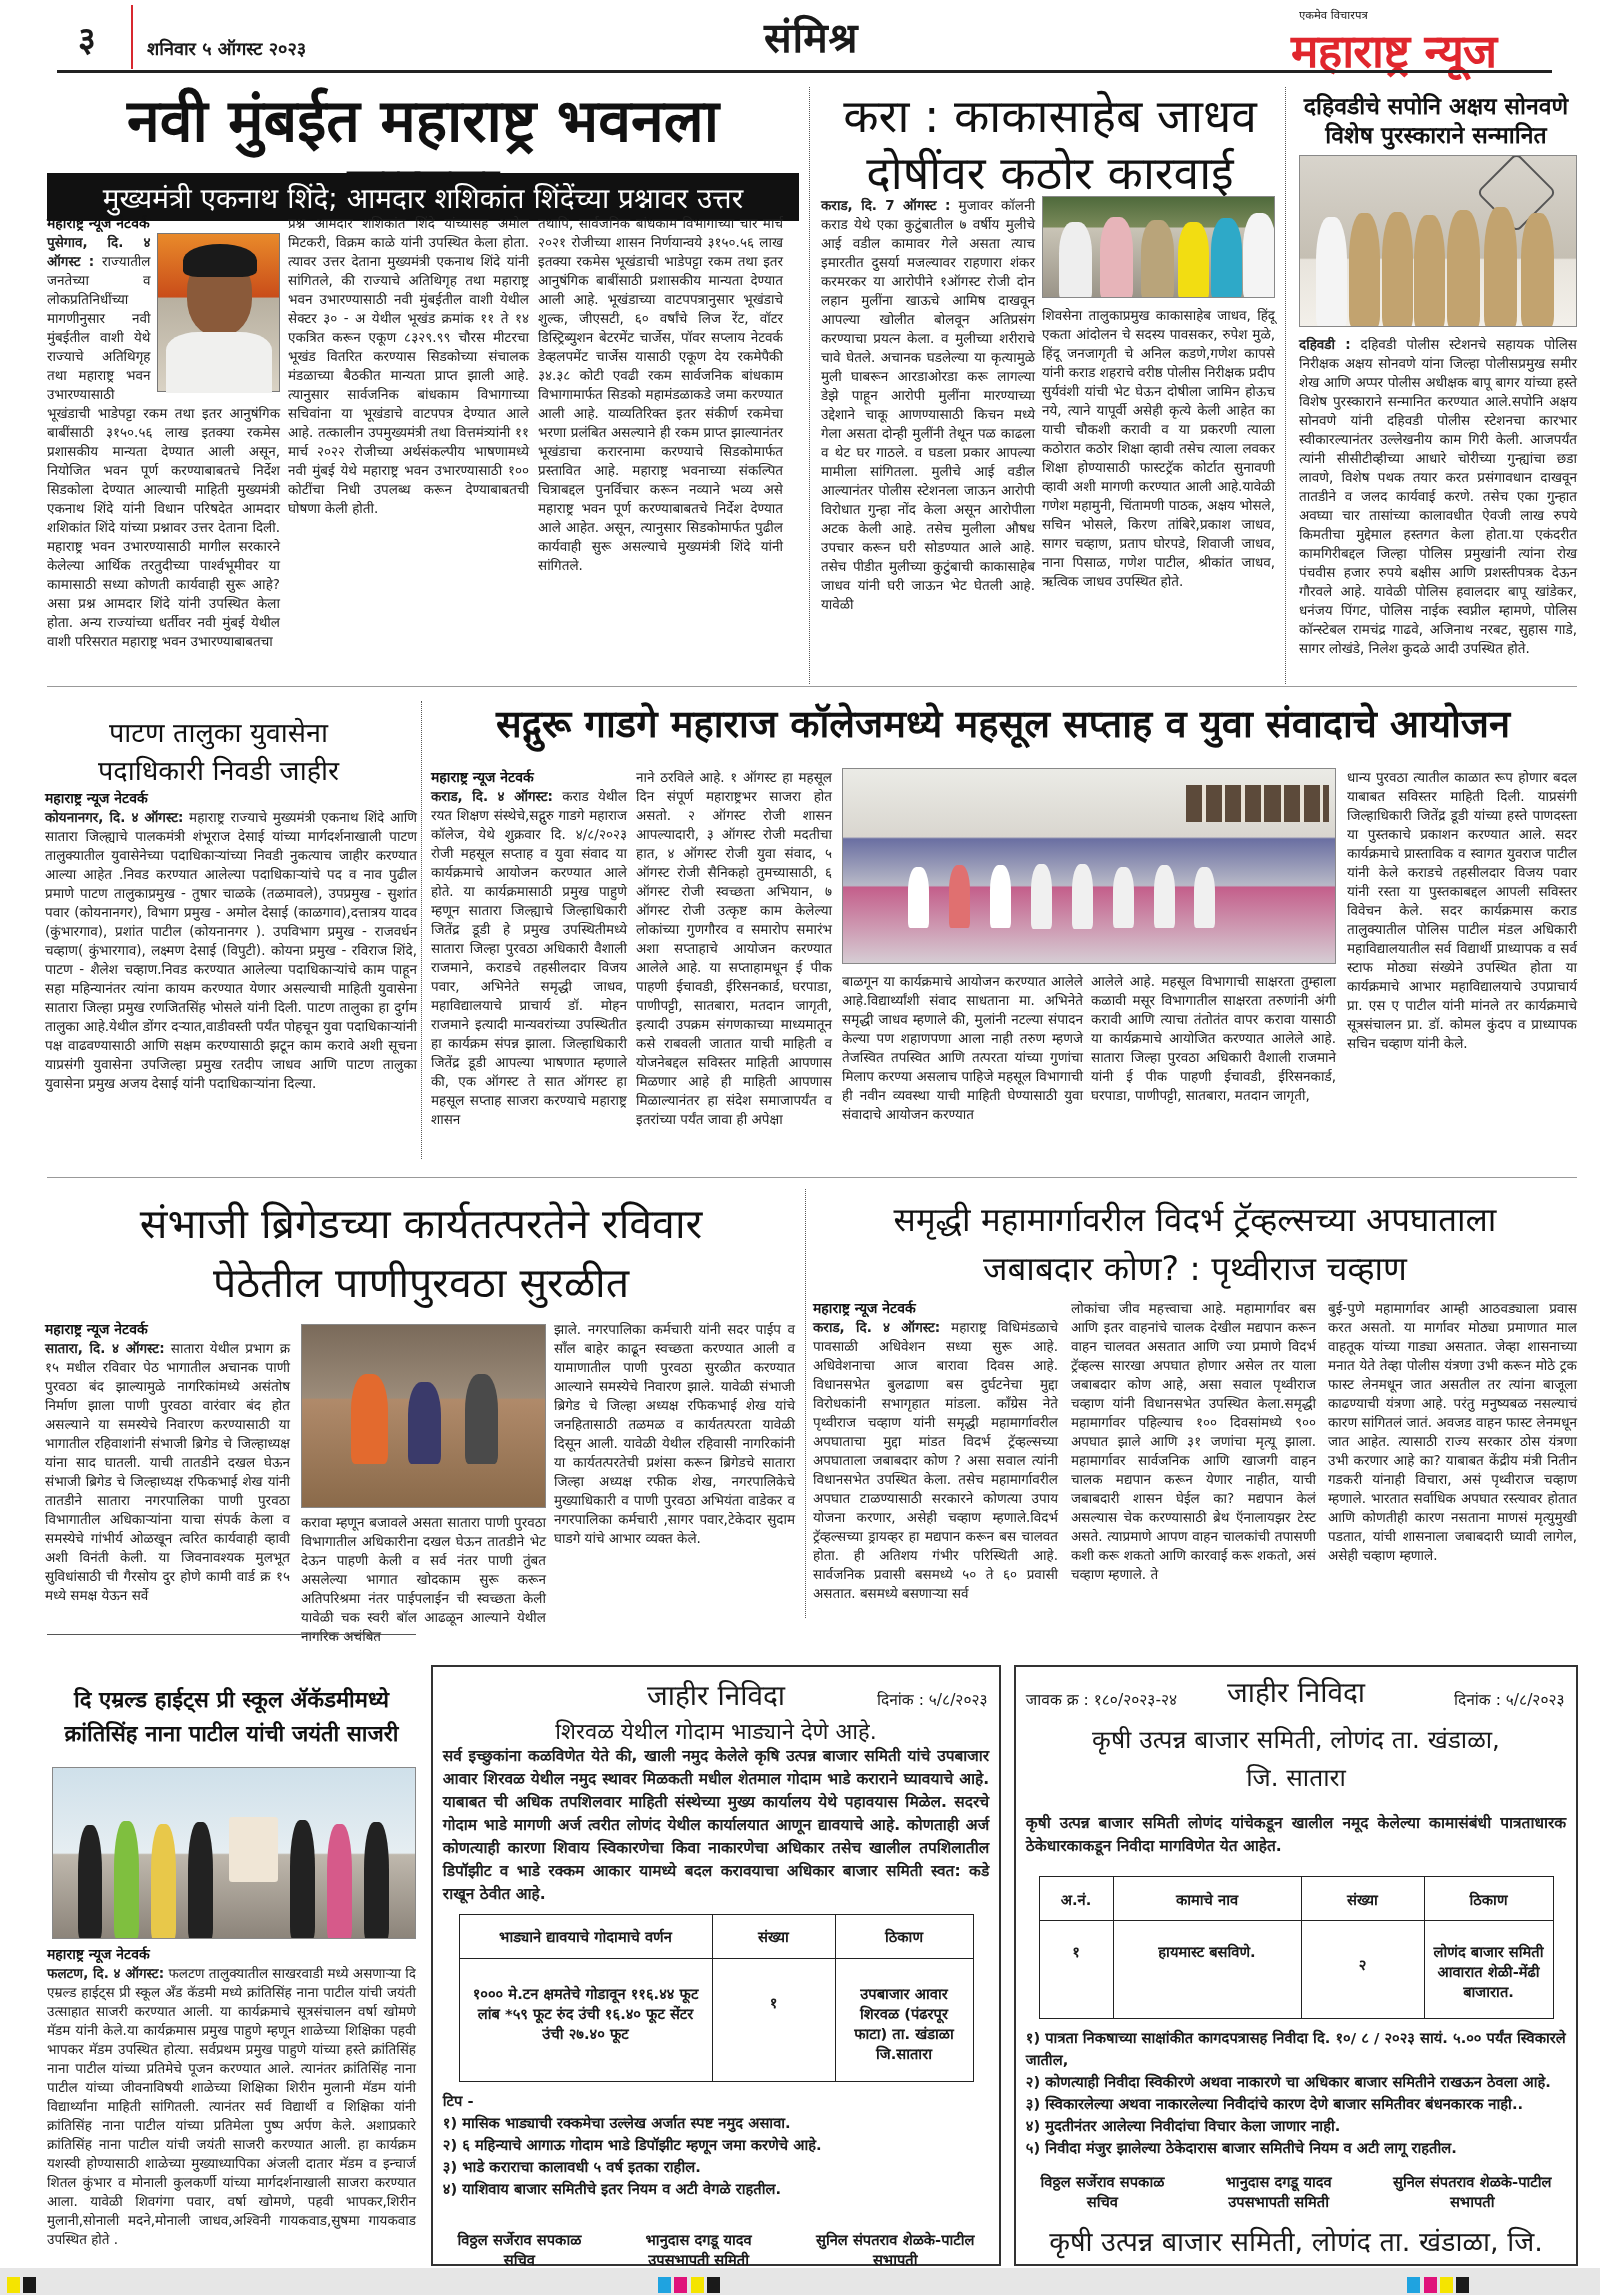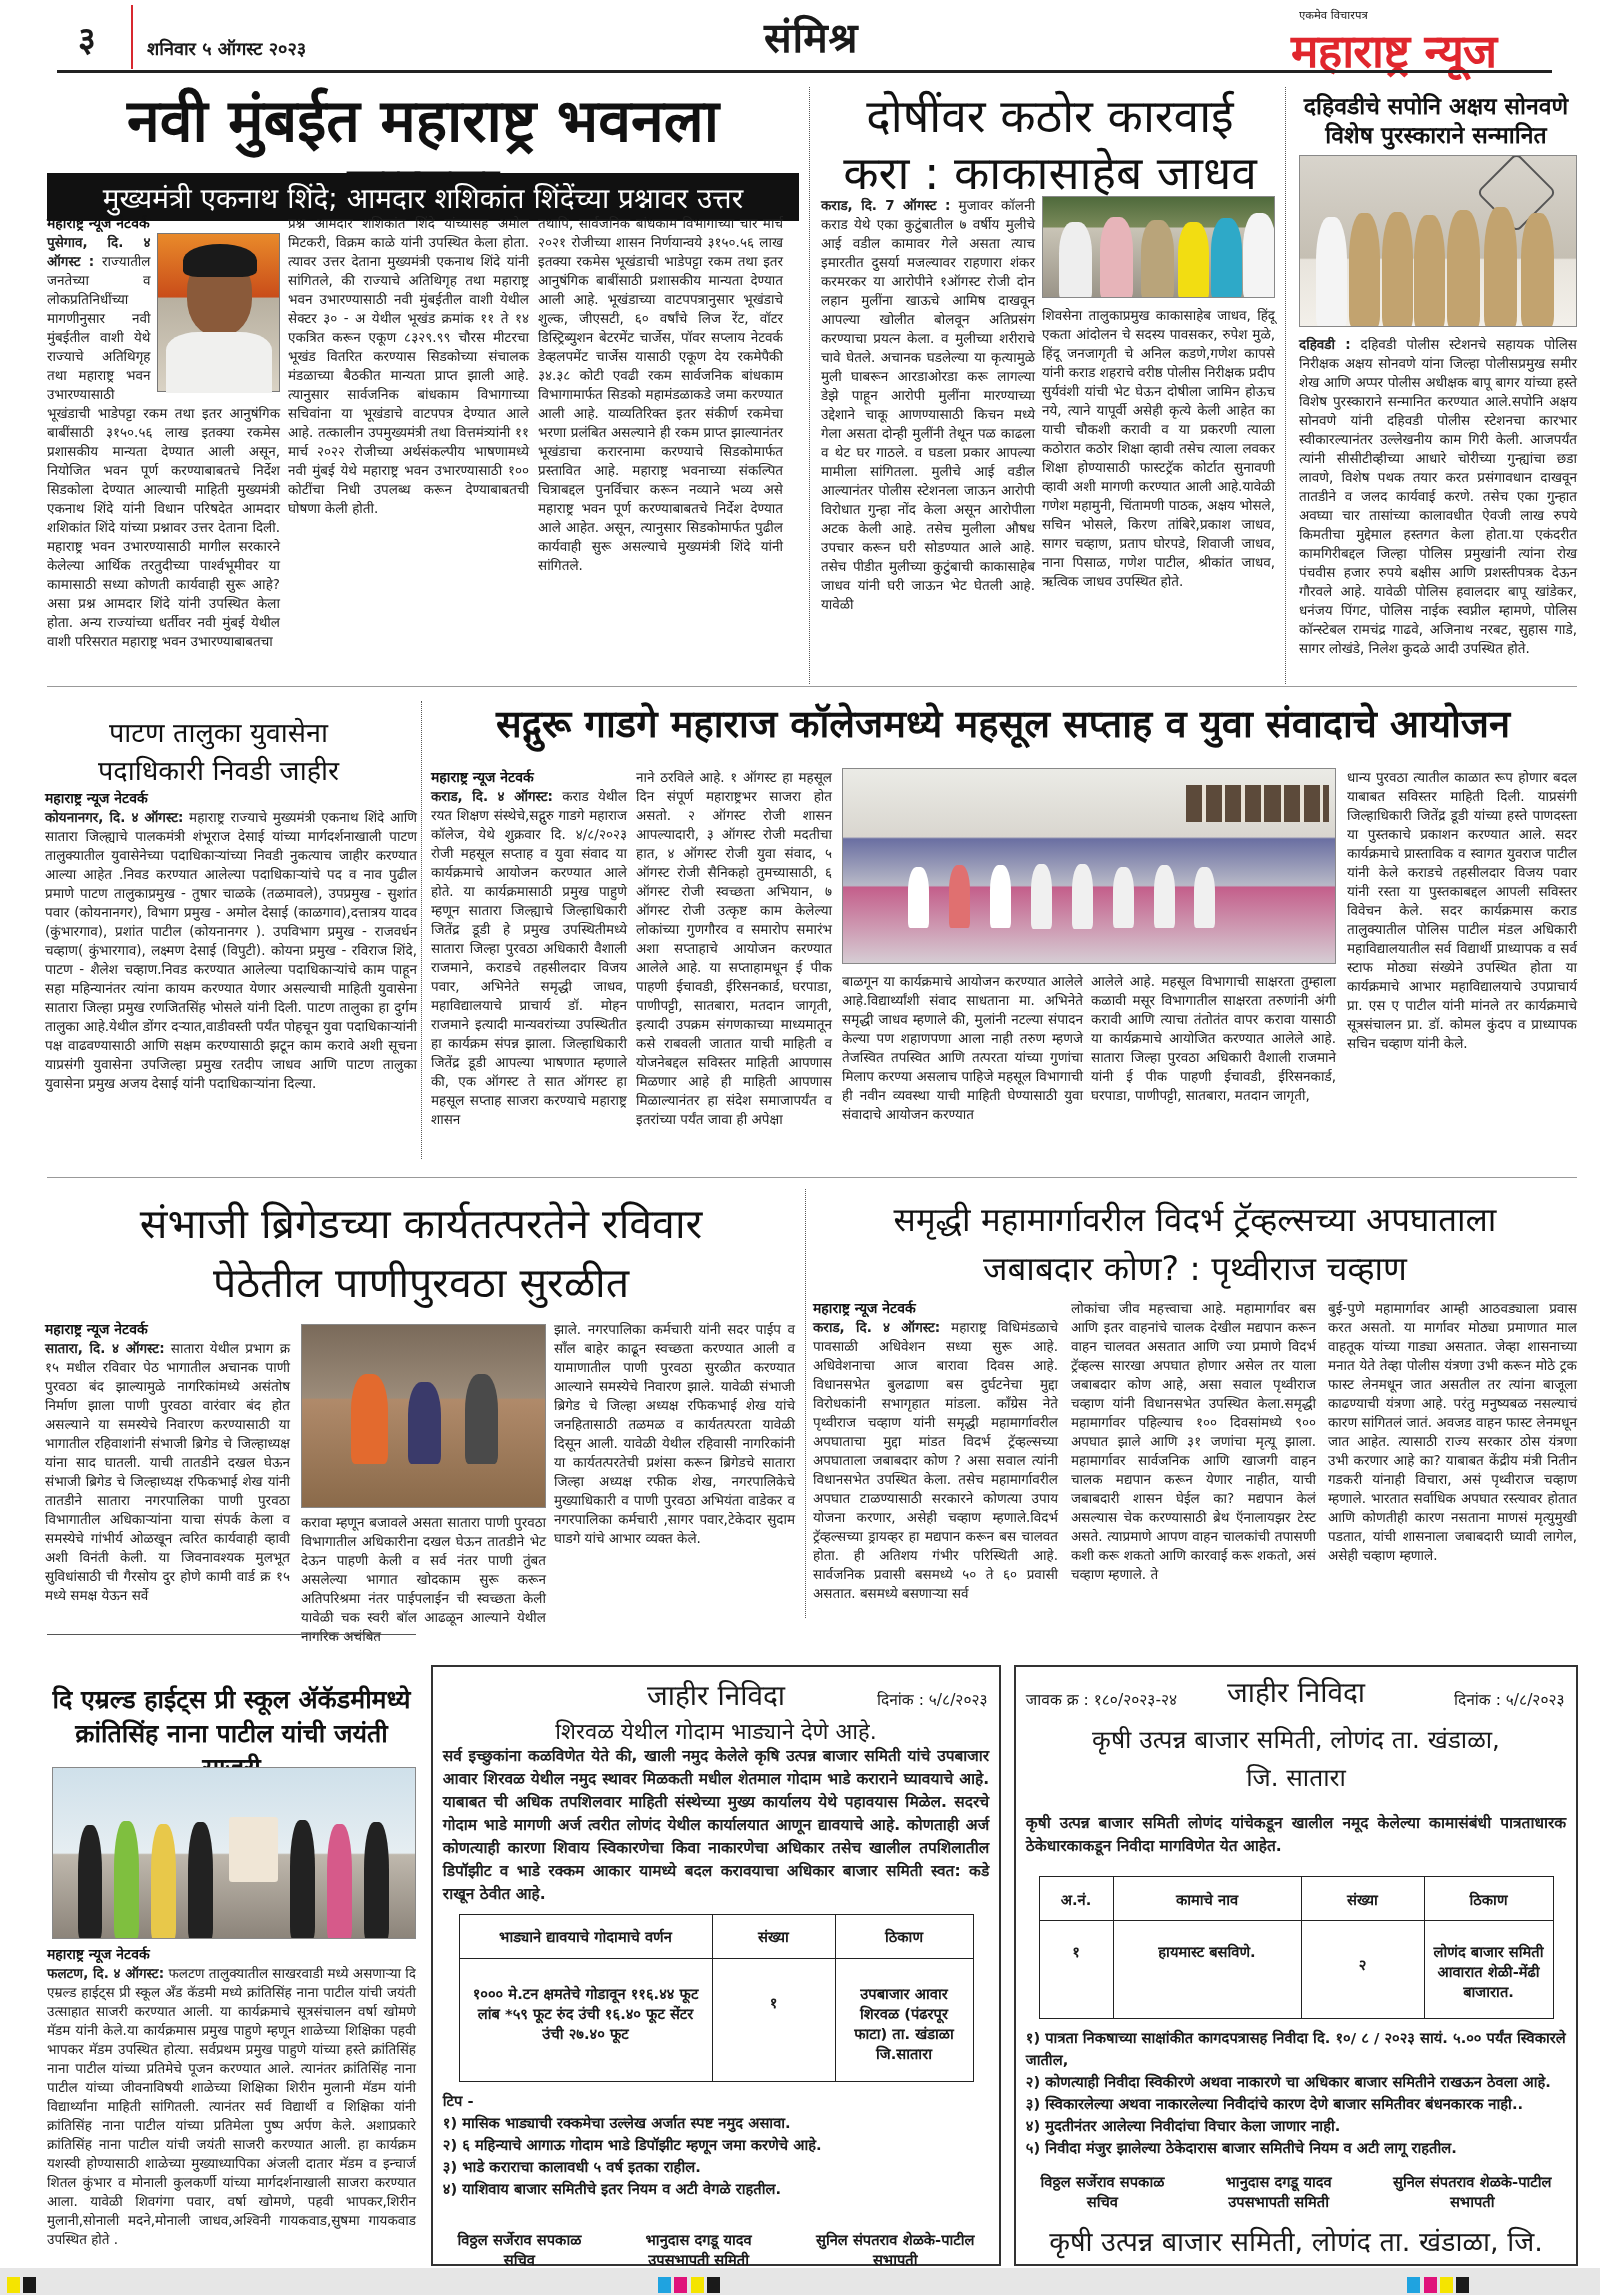--- a/index.html
+++ b/index.html
@@ -72,22 +72,22 @@
     <span>राज्यातील जनतेच्या व लोकप्रतिनिधींच्या मागणीनुसार नवी मुंबईतील वाशी येथे राज्याचे अतिथिगृह तथा महाराष्ट्र भवन उभारण्यासाठी भूखंडाची भाडेपट्टा रकम तथा इतर आनुषंगिक बाबींसाठी ३१५०.५६ लाख इतक्या रकमेस प्रशासकीय मान्यता देण्यात आली असून, नियोजित भवन पूर्ण करण्याबाबतचे निर्देश सिडकोला देण्यात आल्याची माहिती मुख्यमंत्री एकनाथ शिंदे यांनी विधान परिषदेत आमदार शशिकांत शिंदे यांच्या प्रश्नावर उत्तर देताना दिली. महाराष्ट्र भवन उभारण्यासाठी मागील सरकारने केलेल्या आर्थिक तरतुदीच्या पार्श्वभूमीवर या कामासाठी सध्या कोणती कार्यवाही सुरू आहे? असा प्रश्न आमदार शिंदे यांनी उपस्थित केला होता. अन्य राज्यांच्या धर्तीवर नवी मुंबई येथील वाशी परिसरात महाराष्ट्र भवन उभारण्याबाबतचा</span>
   </div>
   <div class="col body" style="left:288px;top:214px;width:241px">प्रश्न आमदार शशिकांत शिंदे यांच्यासह अमोल मिटकरी, विक्रम काळे यांनी उपस्थित केला होता. त्यावर उत्तर देताना मुख्यमंत्री एकनाथ शिंदे यांनी सांगितले, की राज्याचे अतिथिगृह तथा महाराष्ट्र भवन उभारण्यासाठी नवी मुंबईतील वाशी येथील सेक्टर ३० - अ येथील भूखंड क्रमांक ११ ते १४ एकत्रित करून एकूण ८३२९.९९ चौरस मीटरचा भूखंड वितरित करण्यास सिडकोच्या संचालक मंडळाच्या बैठकीत मान्यता प्राप्त झाली आहे. त्यानुसार सार्वजनिक बांधकाम विभागाच्या सचिवांना या भूखंडाचे वाटपपत्र देण्यात आले आहे. तत्कालीन उपमुख्यमंत्री तथा वित्तमंत्र्यांनी ११ मार्च २०२२ रोजीच्या अर्थसंकल्पीय भाषणामध्ये नवी मुंबई येथे महाराष्ट्र भवन उभारण्यासाठी १०० कोटींचा निधी उपलब्ध करून देण्याबाबतची घोषणा केली होती.</div>
   <div class="col body" style="left:538px;top:214px;width:245px">तथापि, सार्वजनिक बांधकाम विभागाच्या चार मार्च २०२१ रोजीच्या शासन निर्णयान्वये ३१५०.५६ लाख इतक्या रकमेस भूखंडाची भाडेपट्टा रकम तथा इतर आनुषंगिक बाबींसाठी प्रशासकीय मान्यता देण्यात आली आहे. भूखंडाच्या वाटपपत्रानुसार भूखंडाचे शुल्क, जीएसटी, ६० वर्षांचे लिज रेंट, वॉटर डिस्ट्रिब्युशन बेटरमेंट चार्जेस, पॉवर सप्लाय नेटवर्क डेव्हलपमेंट चार्जेस यासाठी एकूण देय रकमेपैकी ३४.३८ कोटी एवढी रकम सार्वजनिक बांधकाम विभागामार्फत सिडको महामंडळाकडे जमा करण्यात आली आहे. याव्यतिरिक्त इतर संकीर्ण रकमेचा भरणा प्रलंबित असल्याने ही रकम प्राप्त झाल्यानंतर भूखंडाचा करारनामा करण्याचे सिडकोमार्फत प्रस्तावित आहे. महाराष्ट्र भवनाच्या संकल्पित चित्राबद्दल पुनर्विचार करून नव्याने भव्य असे महाराष्ट्र भवन पूर्ण करण्याबाबतचे निर्देश देण्यात आले आहेत. असून, त्यानुसार सिडकोमार्फत पुढील कार्यवाही सुरू असल्याचे मुख्यमंत्री शिंदे यांनी सांगितले.</div>
 </article>
 
 <div class="vdots" style="left:809px;top:87px;height:597px"></div>
 
 <article>
   <h2 class="abs hl hl-l" style="left:821px;top:88px;width:458px;text-align:center;font-size:46px;line-height:57px">
+    <div>करा : काकासाहेब जाधव</div>
     <div>दोषींवर कठोर कारवाई</div>
-    <div>करा : काकासाहेब जाधव</div>
   </h2>
   <div class="photo" style="left:1042px;top:196px;width:233px;height:102px;background:linear-gradient(180deg,#4f6a3c 0%,#7a8a5a 30%,#c9c4b6 31%,#9a9488 100%)">
     <div class="person" style="left:16.3px;top:24.5px;width:33px;height:78px;background:#eee"></div>
     <div class="person" style="left:57px;top:20.4px;width:33px;height:82px;background:#e7b4b9"></div>
     <div class="person" style="left:98px;top:23px;width:33px;height:79px;background:#b9a47a"></div>
     <div class="person" style="left:135px;top:24.5px;width:31px;height:78px;background:#f2dd12"></div>
     <div class="person" style="left:168px;top:21px;width:31px;height:81px;background:#2ea9c8"></div>
     <div class="person" style="left:200px;top:16.3px;width:33px;height:86px;background:#f4f4f4"></div>
   </div>
   <div class="col body" style="left:821px;top:196px;width:214px">
@@ -193,21 +193,21 @@
     <span class="dateline">कराड, दि. ४ ऑगस्ट:</span>
     <span>महाराष्ट्र विधिमंडळाचे पावसाळी अधिवेशन सध्या सुरू आहे. अधिवेशनाचा आज बारावा दिवस आहे. विधानसभेत बुलढाणा बस दुर्घटनेचा मुद्दा विरोधकांनी सभागृहात मांडला. काँग्रेस नेते पृथ्वीराज चव्हाण यांनी समृद्धी महामार्गावरील अपघाताचा मुद्दा मांडत विदर्भ ट्रॅव्हल्सच्या अपघाताला जबाबदार कोण ? असा सवाल त्यांनी विधानसभेत उपस्थित केला. तसेच महामार्गावरील अपघात टाळण्यासाठी सरकारने कोणत्या उपाय योजना करणार, असेही चव्हाण म्हणाले.विदर्भ ट्रॅव्हल्सच्या ड्रायव्हर हा मद्यपान करून बस चालवत होता. ही अतिशय गंभीर परिस्थिती आहे. सार्वजनिक प्रवासी बसमध्ये ५० ते ६० प्रवासी असतात. बसमध्ये बसणाऱ्या सर्व</span>
   </div>
   <div class="col body" style="left:1071px;top:1299px;width:245px">लोकांचा जीव महत्त्वाचा आहे. महामार्गावर बस आणि इतर वाहनांचे चालक देखील मद्यपान करून वाहन चालवत असतात आणि ज्या प्रमाणे विदर्भ ट्रॅव्हल्स सारखा अपघात होणार असेल तर याला जबाबदार कोण आहे, असा सवाल पृथ्वीराज चव्हाण यांनी विधानसभेत उपस्थित केला.समृद्धी महामार्गावर पहिल्याच १०० दिवसांमध्ये ९०० अपघात झाले आणि ३१ जणांचा मृत्यू झाला. महामार्गावर सार्वजनिक आणि खाजगी वाहन चालक मद्यपान करून येणार नाहीत, याची जबाबदारी शासन घेईल का? मद्यपान केलं असल्यास चेक करण्यासाठी ब्रेथ ऍनालायझर टेस्ट असते. त्याप्रमाणे आपण वाहन चालकांची तपासणी कशी करू शकतो आणि कारवाई करू शकतो, असं चव्हाण म्हणाले. ते</div>
   <div class="col body" style="left:1328px;top:1299px;width:249px">बुई-पुणे महामार्गावर आम्ही आठवड्याला प्रवास करत असतो. या मार्गावर मोठ्या प्रमाणात माल वाहतूक यांच्या गाड्या असतात. जेव्हा शासनाच्या मनात येते तेव्हा पोलीस यंत्रणा उभी करून मोठे ट्रक फास्ट लेनमधून जात असतील तर त्यांना बाजूला काढण्याची यंत्रणा आहे. परंतु मनुष्यबळ नसल्याचं कारण सांगितलं जातं. अवजड वाहन फास्ट लेनमधून जात आहेत. त्यासाठी राज्य सरकार ठोस यंत्रणा उभी करणार आहे का? याबाबत केंद्रीय मंत्री नितीन गडकरी यांनाही विचारा, असं पृथ्वीराज चव्हाण म्हणाले. भारतात सर्वाधिक अपघात रस्त्यावर होतात आणि कोणतीही कारण नसताना माणसं मृत्युमुखी पडतात, यांची शासनाला जबाबदारी घ्यावी लागेल, असेही चव्हाण म्हणाले.</div>
 </article>
 
 <div class="hrule" style="left:47px;top:1634px;width:369px;height:0.8px;background:#555"></div>
 
 <article>
-  <h3 class="abs hl" style="left:47px;top:1683px;width:369px;text-align:center;font-size:25px;line-height:34px">
+  <h3 class="abs hl" style="left:47px;top:1683px;width:369px;text-align:center;font-size:22px;line-height:34px">
     <div>दि एम्रल्ड हाईट्स प्री स्कूल ॲकॅडमीमध्ये</div>
     <div>क्रांतिसिंह नाना पाटील यांची जयंती साजरी</div>
   </h3>
   <div class="photo" style="left:52px;top:1767px;width:364px;height:172px;background:linear-gradient(180deg,#cfe0ea 0%,#e6eef2 50%,#bfb8ad 51%,#8c847a 100%)">
     <div class="person" style="left:24.5px;top:57px;width:24.5px;height:114px;background:#222"></div>
     <div class="person" style="left:61px;top:53px;width:24.5px;height:118px;background:#7fbf3f"></div>
     <div class="person" style="left:98px;top:56px;width:24.5px;height:116px;background:#e8c84a"></div>
     <div class="person" style="left:135px;top:54px;width:24.5px;height:118px;background:#222"></div>
     <div class="person" style="left:176px;top:49px;width:49px;height:65px;background:#f0e6d6;border-radius:3.3px"></div>
     <div class="person" style="left:237px;top:52px;width:24.5px;height:119px;background:#222"></div>

